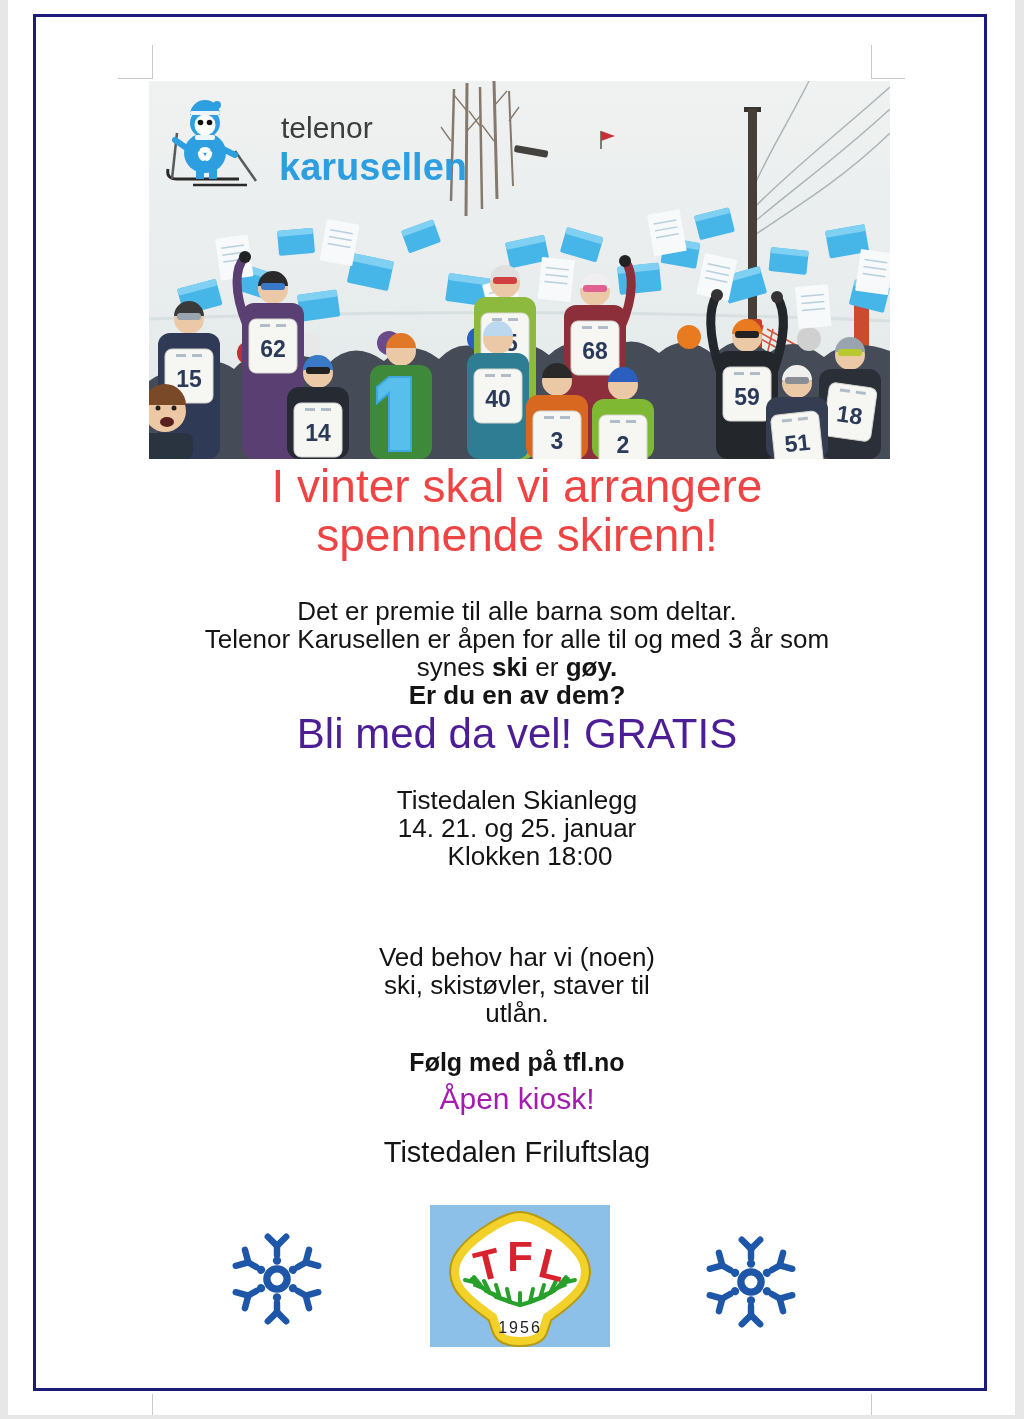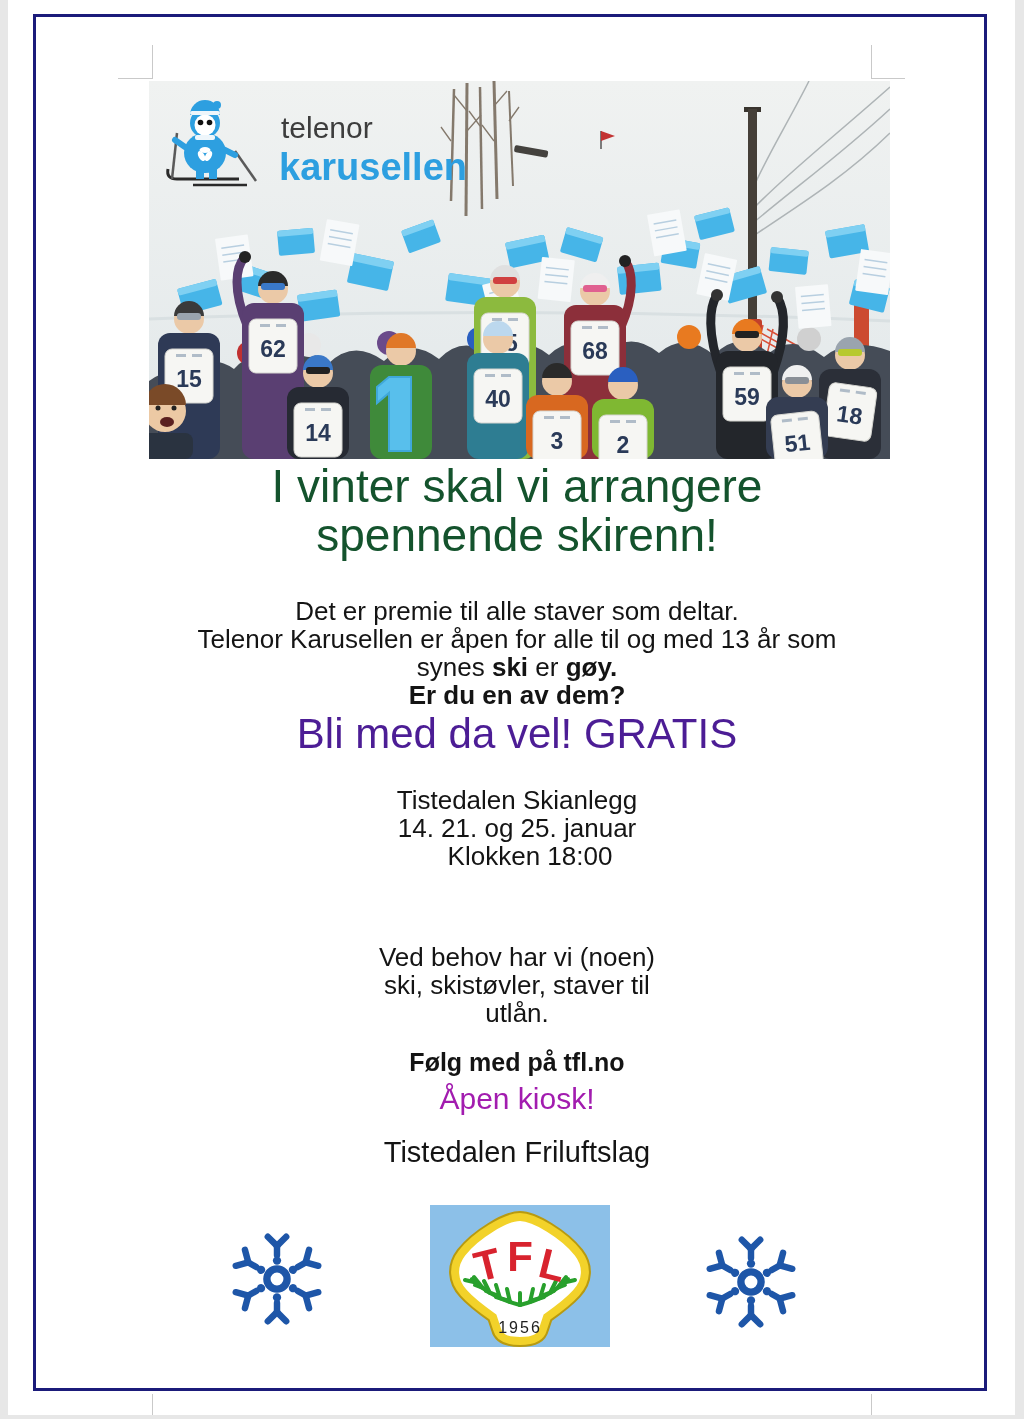--- a/index.html
+++ b/index.html
@@ -9,21 +9,21 @@
   }
   .strip{position:absolute;background:#e7e7e7}
   #strip-left{left:0;top:0;width:8px;height:1419px}
   #strip-right{left:1015px;top:0;width:9px;height:1419px}
   #strip-bottom{left:0;top:1415px;width:1024px;height:4px}
   #page-border{position:absolute;left:33px;top:14px;width:948px;height:1371px;border:3px solid #1b1b7a}
   .mark{position:absolute;background:#c9c9c9}
   #photo{position:absolute;left:149px;top:81px;width:741px;height:378px}
   .txt{position:absolute;left:47px;width:940px;text-align:center}
   .blue{color:#4c1d95}
-  #heading{top:462px;font-size:46px;line-height:49px;color:#14532d}
+  #heading{top:462px;font-size:46px;line-height:49px;color:#ef4444}
   #intro{top:597px;font-size:26px;line-height:28px}
   #cta{top:711px;font-size:42px;line-height:46px}
   #schedule{top:786px;font-size:26px;line-height:28px}
   #schedule .sline:nth-child(3){transform:translateX(13px)}
   #equipment{top:943px;font-size:26px;line-height:28px}
   #follow{top:1048px;font-size:25px;font-weight:bold}
   #kiosk{top:1082px;font-size:30px;color:#a21caf}
   #organizer{top:1136px;font-size:29px}
   .b{font-weight:bold}
   .flake{position:absolute;width:92px;height:92px}
@@ -378,22 +378,22 @@
     <rect x="-14" y="352" width="58" height="26" rx="8" fill="#2a3340"></rect>
   </g>
 </svg>
 
 <div class="txt" id="heading">
   <div>I vinter skal vi arrangere</div>
   <div>spennende skirenn!</div>
 </div>
 
 <div class="txt" id="intro">
-  <div>Det er premie til alle staver som deltar.</div>
-  <div>Telenor Karusellen er åpen for alle til og med 13 år som</div>
+  <div>Det er premie til alle barna som deltar.</div>
+  <div>Telenor Karusellen er åpen for alle til og med 3 år som</div>
   <div><span>synes </span><span class="b">ski</span><span> er </span><span class="b">gøy.</span></div>
   <div class="b">Er du en av dem?</div>
 </div>
 
 <div class="txt blue" id="cta">Bli med da vel! GRATIS</div>
 
 <div class="txt" id="schedule">
   <div class="sline">Tistedalen Skianlegg</div>
   <div class="sline">14. 21. og 25. januar</div>
   <div class="sline">Klokken 18:00</div>

